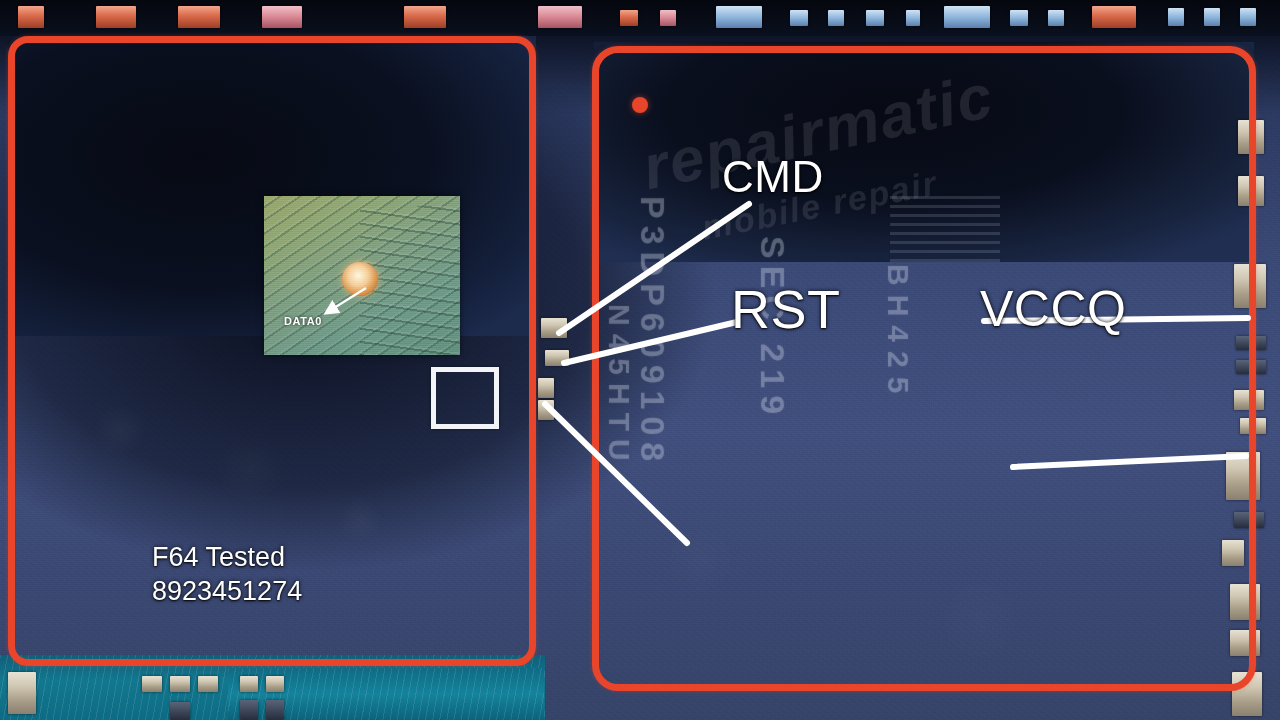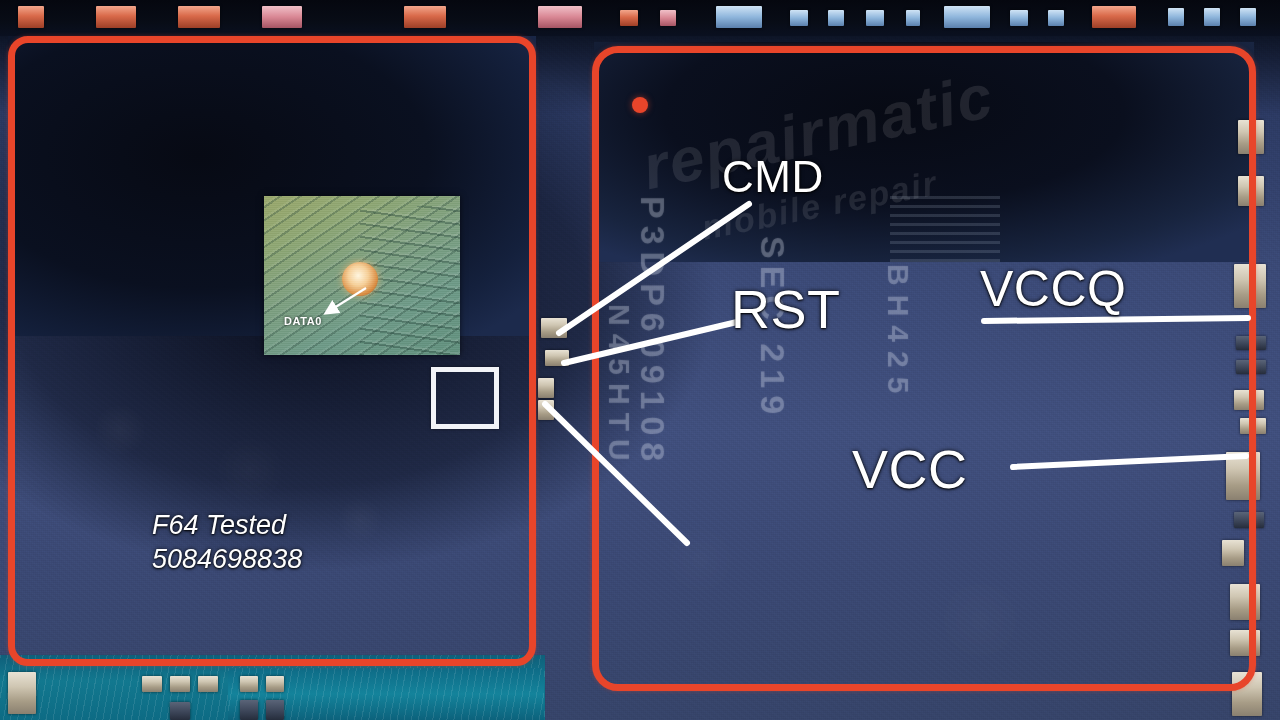--- a/index.html
+++ b/index.html
@@ -120,32 +120,32 @@
     font-weight:400;
     letter-spacing:.5px;
     text-shadow:0 0 4px rgba(0,0,0,.85), 0 1px 2px rgba(0,0,0,.9);
     white-space:nowrap;
     user-select:none;
   }
   #label-cmd{ left:722px; top:152px; font-size:44px;}
   #label-rst{ left:731px; top:278px; font-size:54px;}
   #label-clk{ left:611px; top:542px; font-size:54px;}
   #label-vcc{ left:852px; top:438px; font-size:54px;}
-  #label-vccq{ left:980px; top:260px; font-size:50px;}
+  #label-vccq{ left:980px; top:280px; font-size:50px;}
 
   .credit{
     position:absolute;
     color:#ffffff;
     font-size:27px;
     line-height:34px;
     text-shadow:0 0 4px rgba(0,0,0,.8), 0 1px 2px rgba(0,0,0,.9);
     white-space:nowrap;
     user-select:none;
   }
-  #credit-block{ left:152px; top:508px;font-style:italic;}
+  #credit-block{ left:152px; top:540px;}
 
   
   #pointer-layer{position:absolute;left:0;top:0;width:1280px;height:720px;pointer-events:none;}
 
   
   .watermark{
     position:absolute;
     color:rgba(255,255,255,.10);
     font-weight:700;
     font-style:italic;
@@ -330,21 +330,20 @@
 
     <line x1="545" y1="404" x2="687" y2="543" stroke="#ffffff" stroke-width="6" stroke-linecap="round"></line>
 
     <line x1="984" y1="321" x2="1248" y2="318" stroke="#ffffff" stroke-width="6" stroke-linecap="round"></line>
 
     <line x1="1013" y1="467" x2="1246" y2="456" stroke="#ffffff" stroke-width="6" stroke-linecap="round"></line>
   </svg>
 
   <div class="label" id="label-cmd">CMD</div>
   <div class="label" id="label-rst">RST</div>
-  <div class="label" id="label-vcc">VCC</div>
   <div class="label" id="label-vccq">VCCQ</div>
 
   <div class="credit" id="credit-block">
     <div>F64 Tested</div>
-    <div>5084698838</div>
+    <div>8923451274</div>
   </div>
 
 </div>
 
 </body></html>

